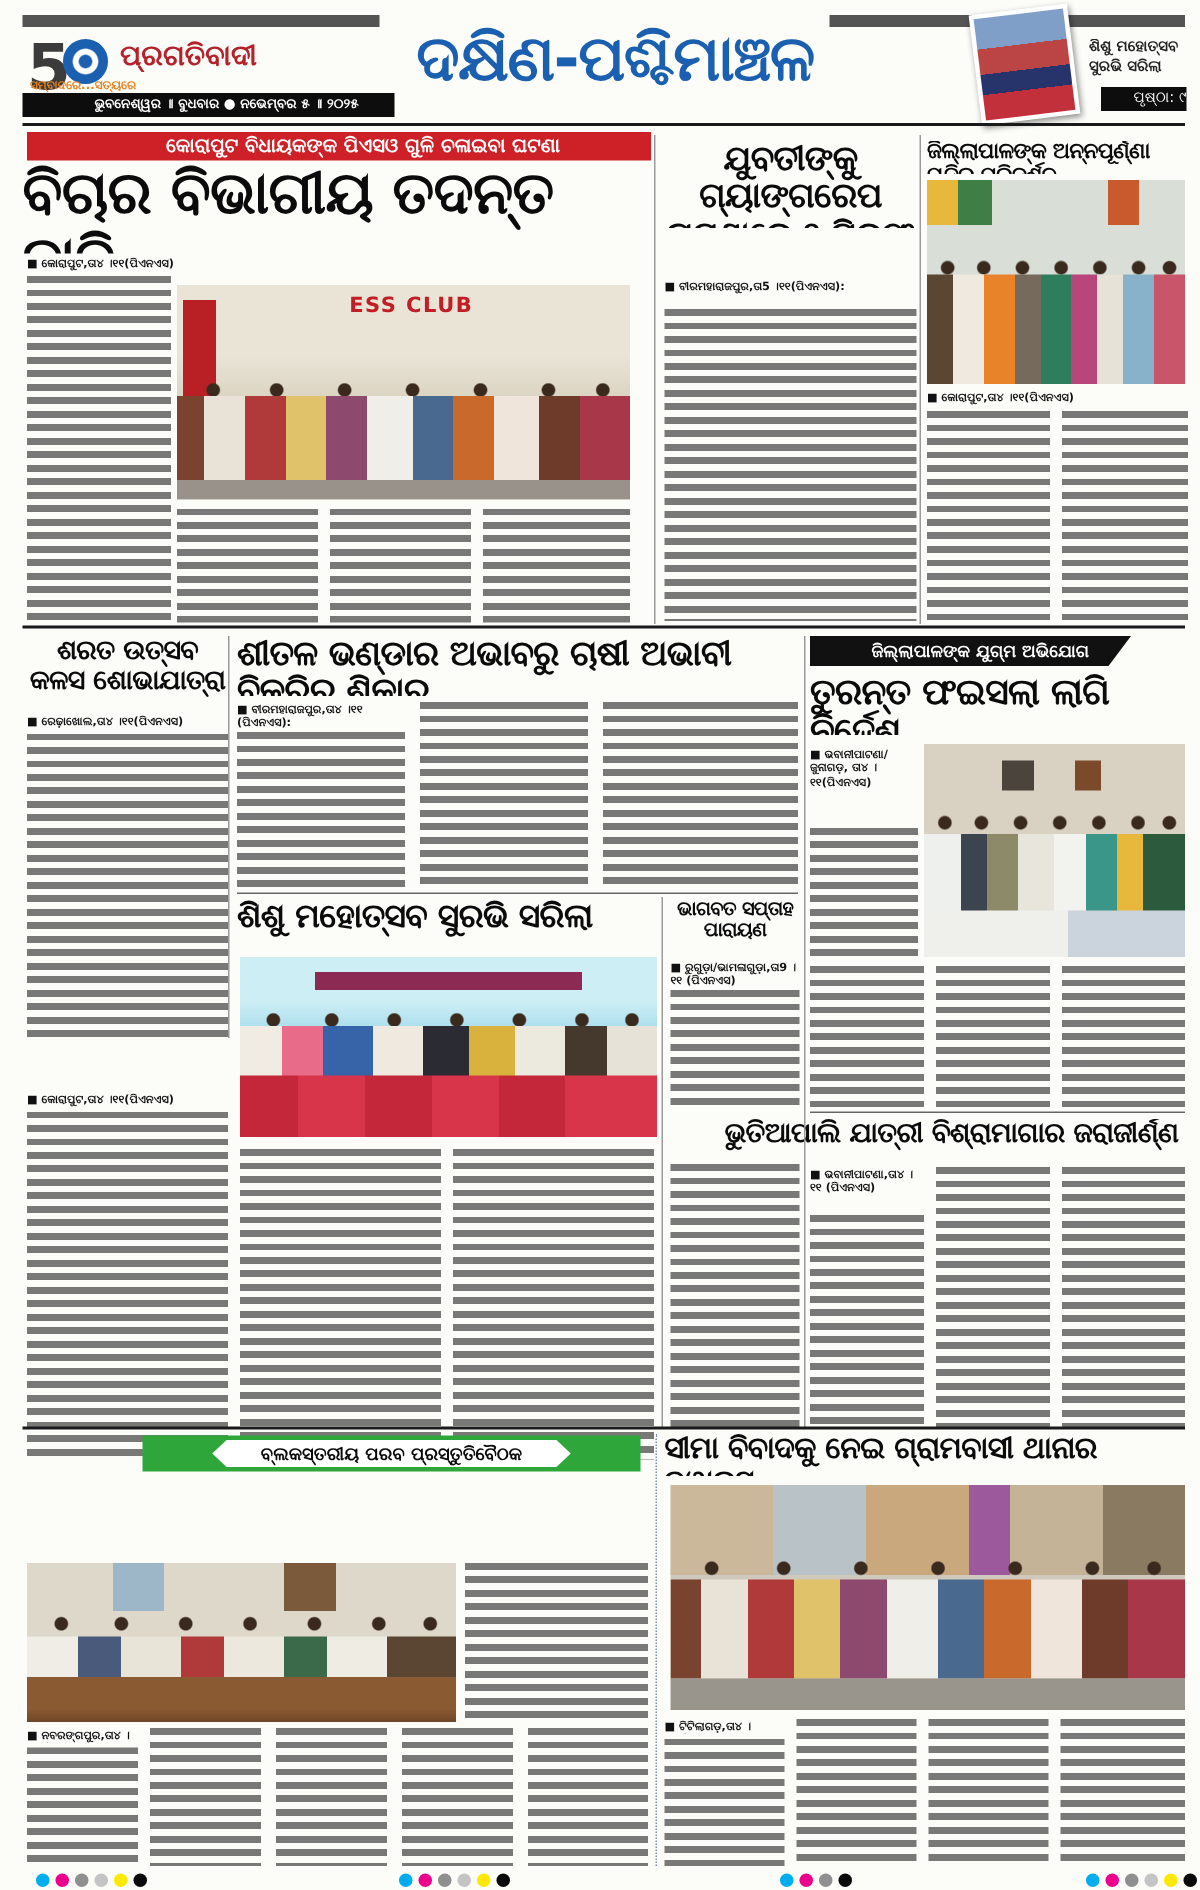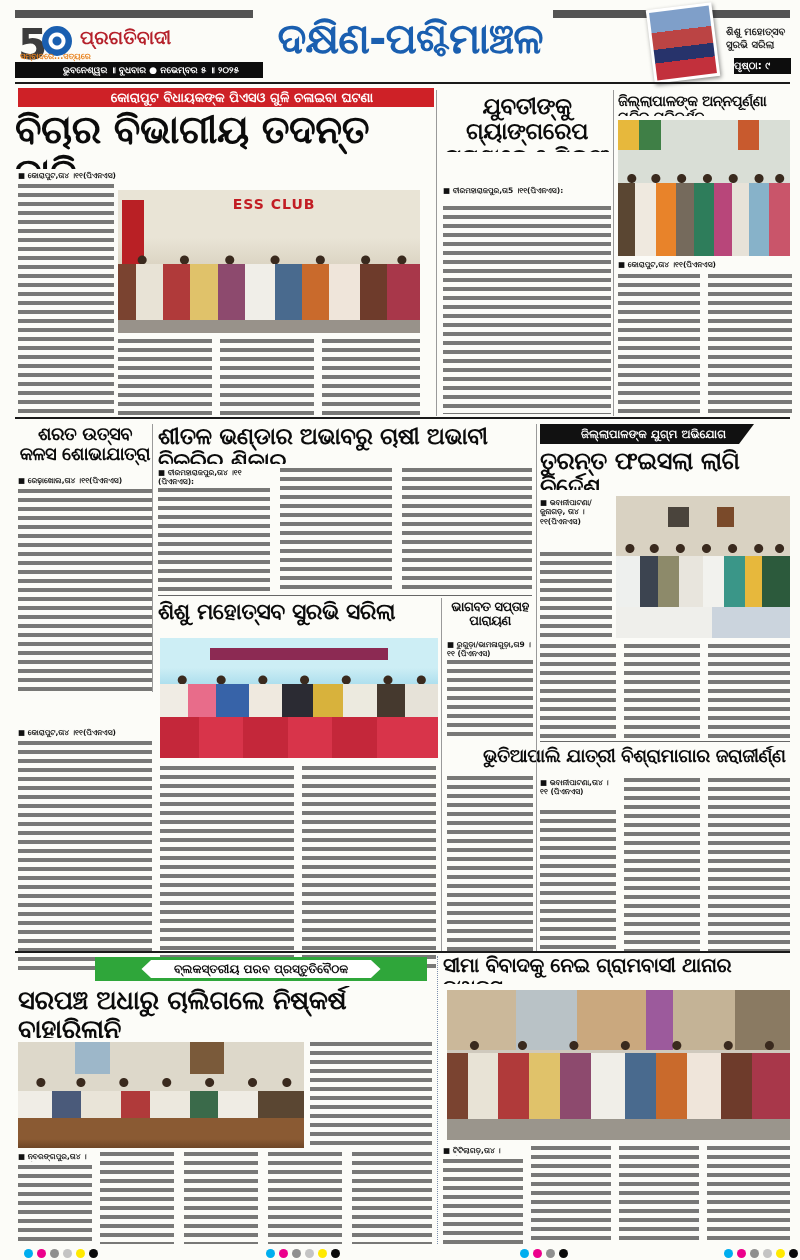--- a/index.html
+++ b/index.html
@@ -37,21 +37,21 @@
   .photo { position:absolute; overflow:hidden; background:#cfc9bd; }
   .photo .band { position:absolute; left:0; right:0; }
 
   .graybar { position:absolute; height:8px; background:#545454; }
 
   .masthead-title { position:absolute; font-weight:800; color:#1a5fb0; letter-spacing:-1px;
     text-align:center; overflow:hidden; line-height:1.0; }
   .datebar { position:absolute; background:#0d0d0d; color:#fff; font-size:9px;
     font-weight:700; line-height:16px; padding:0 8px; overflow:hidden; }
   .pagebox { position:absolute; background:#0d0d0d; color:#fff; font-size:10px;
-    font-weight:700; line-height:16px; text-align:left; overflow:hidden; }
+    font-weight:400; line-height:16px; text-align:right; overflow:hidden; }
 
   .polaroid { position:absolute; background:#fff; box-shadow:1px 2px 4px rgba(0,0,0,.45);
     transform:rotate(-7deg); padding:3px; }
   .polaroid .pic { width:100%; height:100%;
     background:linear-gradient(180deg,#7f9fc9 0 30%,#b44 30% 55%,#27336b 55% 75%,#c2303c 75% 100%); }
 
   .dots { position:absolute; display:flex; gap:4px; }
   .dots span { width:9px; height:9px; border-radius:50%; display:block; }
   .d-c{background:#00aeef}.d-m{background:#ec008c}.d-g1{background:#8f8f8f}
   .d-g2{background:#c4c4c4}.d-y{background:#ffe900}.d-k{background:#0a0a0a}
@@ -179,21 +179,20 @@
   <div class="greek" style="left:302px;top:766px;width:134px;height:207px;"></div>
 
   <div class="vrule" style="left:152px;top:424px;height:268px;"></div>
   <div class="vrule" style="left:536px;top:424px;height:528px;"></div>
   <div class="vrule" style="left:441px;top:598px;height:354px;"></div>
   <div class="hrule" style="left:15px;top:951px;width:775px;"></div>
 
   <div class="kicker-green" style="left:95px;top:957px;width:332px;height:24px;">
     <div class="inner">ବ୍ଲକସ୍ତରୀୟ ପରବ ପ୍ରସ୍ତୁତିବୈଠକ</div>
   </div>
-  <div class="headline" style="left:18px;top:986px;width:416px;height:52px;font-size:26px;">ସରପଞ୍ଚ ଅଧାରୁ ଚାଲିଗଲେ ନିଷ୍କର୍ଷ ବାହାରିଲାନି</div>
   <div class="photo" style="left:18px;top:1042px;width:286px;height:106px;">
     <div class="band" style="top:0;height:100%;background:#ddd8ca;"></div>
     <div class="band" style="top:0;height:30%;background:linear-gradient(90deg,#ddd8ca 0 20%,#9db7c9 20% 32%,#ddd8ca 32% 60%,#7a5a3a 60% 72%,#ddd8ca 72%);"></div>
     <div class="band heads" style="top:30%;height:16%;"></div>
     <div class="band" style="top:46%;height:26%;background-image:linear-gradient(90deg,#f0ede6 0 12%,#4a5a7a 12% 22%,#e9e4d8 22% 36%,#b03a3a 36% 46%,#ece8de 46% 60%,#3a6a4a 60% 70%,#efece4 70% 84%,#5a4632 84% 100%);"></div>
     <div class="band" style="bottom:0;height:28%;background:linear-gradient(180deg,#8a5a33 0 70%,#6e4626 100%);"></div>
   </div>
   <div class="greek" style="left:310px;top:1042px;width:122px;height:106px;"></div>
   <div class="byline" style="left:18px;top:1152px;width:90px;height:10px;">■ ନବରଙ୍ଗପୁର,ତା୪ ।୧୧(ପିଏନଏସ)</div>
   <div class="greek" style="left:18px;top:1165px;width:74px;height:79px;"></div>

